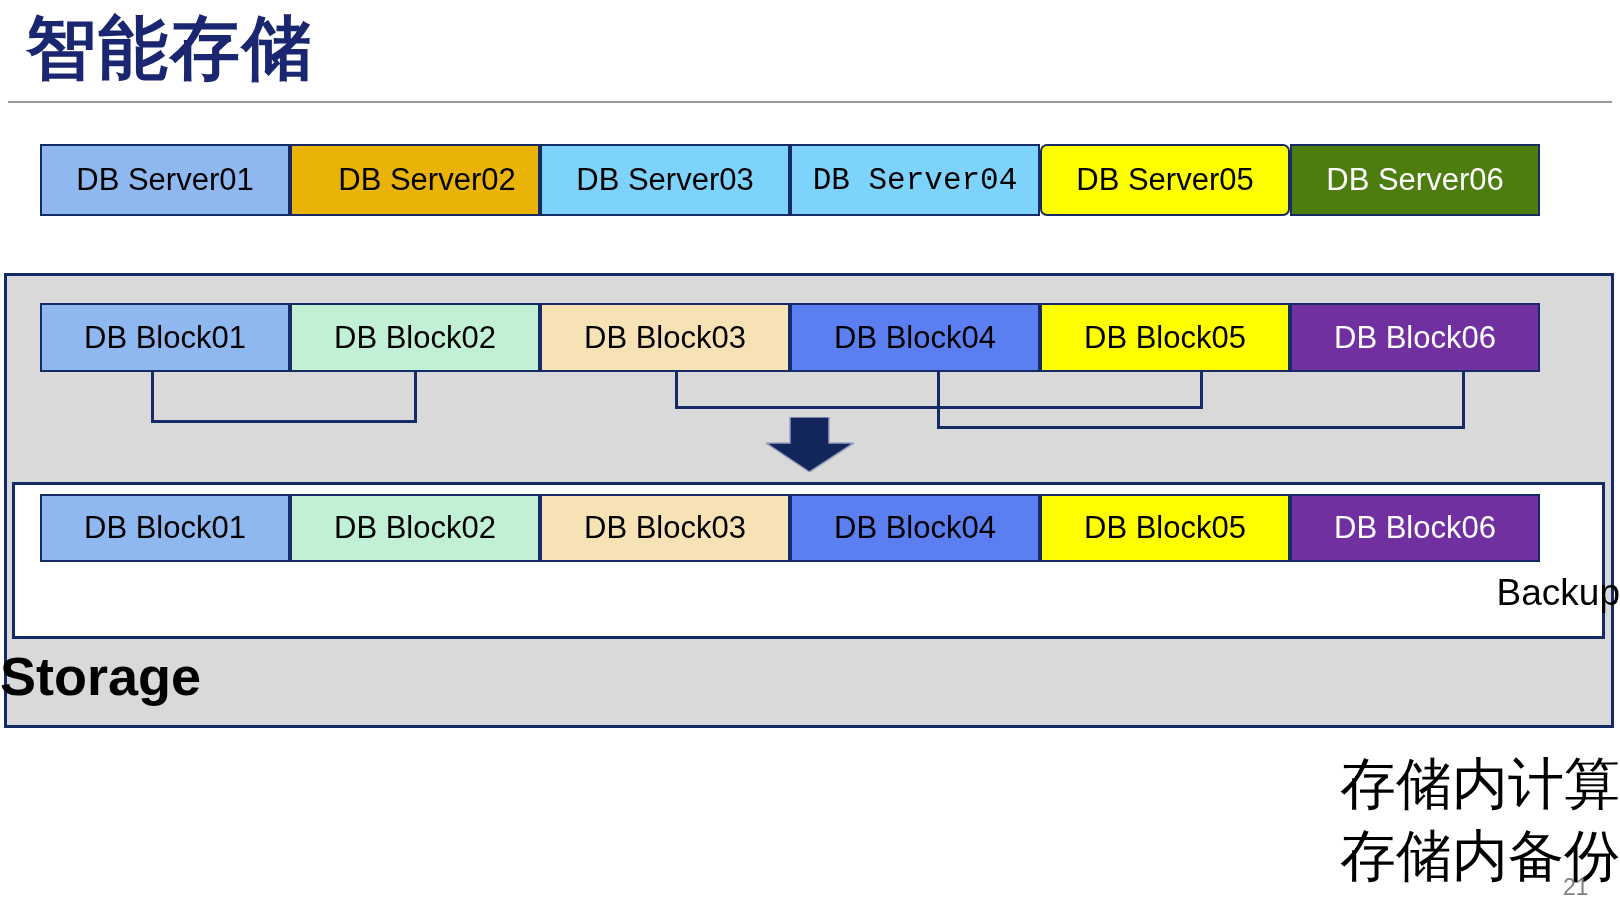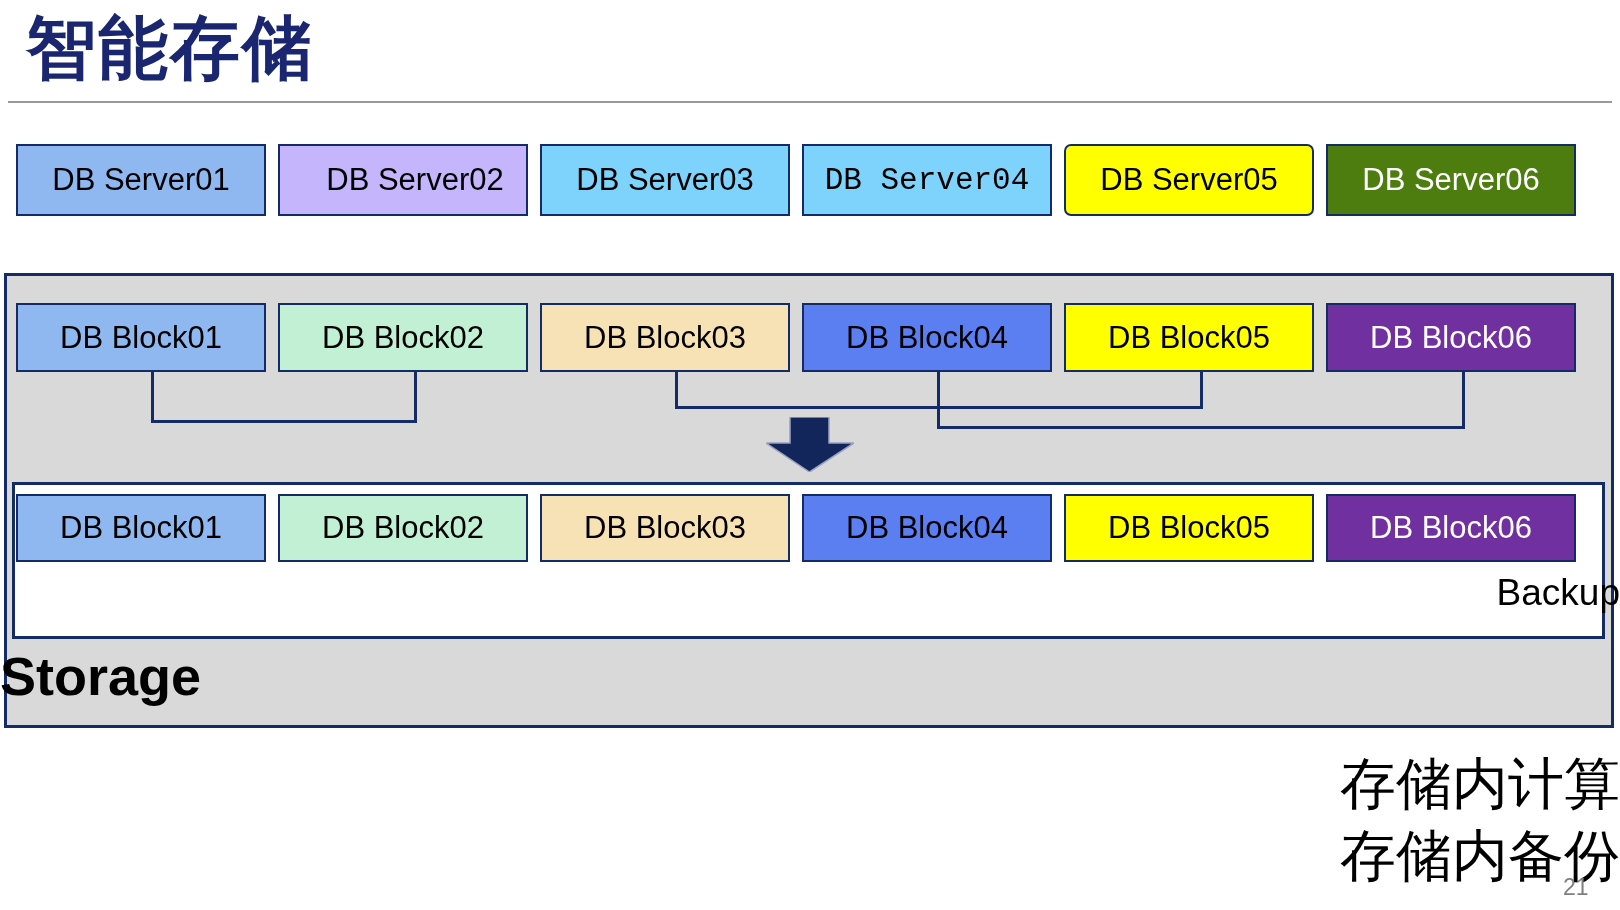--- a/index.html
+++ b/index.html
@@ -51,23 +51,22 @@
     left: 12px;
     top: 482px;
     width: 1593px;
     height: 157px;
     box-sizing: border-box;
     background: #ffffff;
     border: 3px solid var(--navy);
   }
   .box-row {
     position: absolute;
-    left: 16px;
+    left: 40px;
     display: flex;
-    gap: 12px;
   }
   .row-servers { top: 144px; }
   .row-blocks-top { top: 303px; }
   .row-blocks-bottom { top: 494px; }
   .box {
     width: 250px;
     height: 72px;
     box-sizing: border-box;
     border: 2.5px solid var(--navy);
     display: flex;
@@ -136,21 +135,21 @@
 </head>
 <body>
 
 <div class="slide">
 
   <div class="title">智能存储</div>
   <div class="divider"></div>
 
   <div class="box-row row-servers">
     <div class="box" style="background: rgb(143, 184, 240); color: rgb(0, 0, 0);">DB Server01</div>
-    <div class="box" style="background: #c4b5fd; color: rgb(0, 0, 0); padding-left: 24px;">DB Server02</div>
+    <div class="box" style="background: #eab308; color: rgb(0, 0, 0); padding-left: 24px;">DB Server02</div>
     <div class="box" style="background: #7dd3fc; color: rgb(0, 0, 0);">DB Server03</div>
     <div class="box" style="background: #7dd3fc; color: rgb(0, 0, 0); font-family: Liberation Mono, monospace;">DB Server04</div>
     <div class="box" style="background: rgb(255, 255, 0); color: rgb(0, 0, 0); border-radius: 7px;">DB Server05</div>
     <div class="box" style="background: #4d7c0f; color: rgb(255, 255, 255);">DB Server06</div>
   </div>
 
   <div class="gray-container"></div>
 
   <div class="white-container"></div>
 

